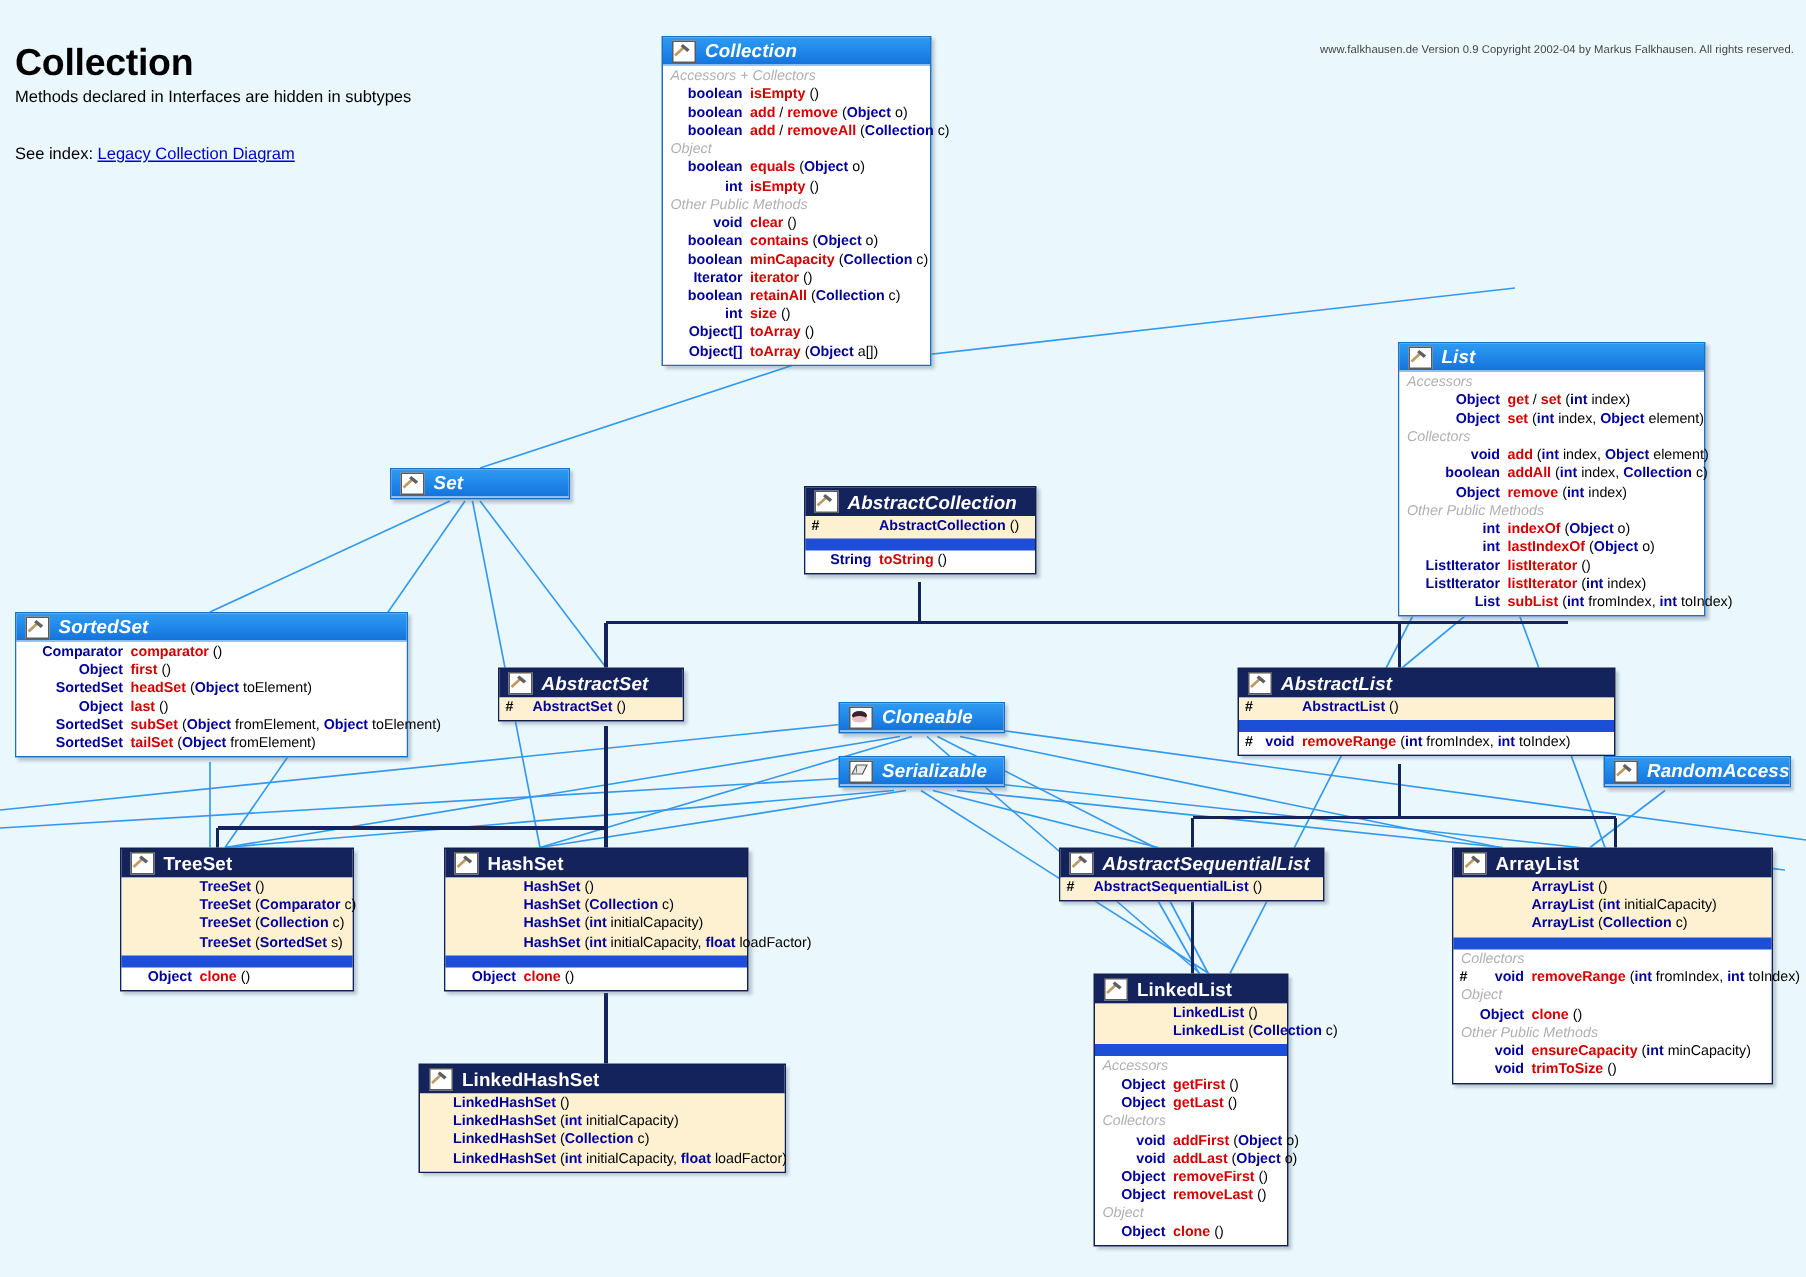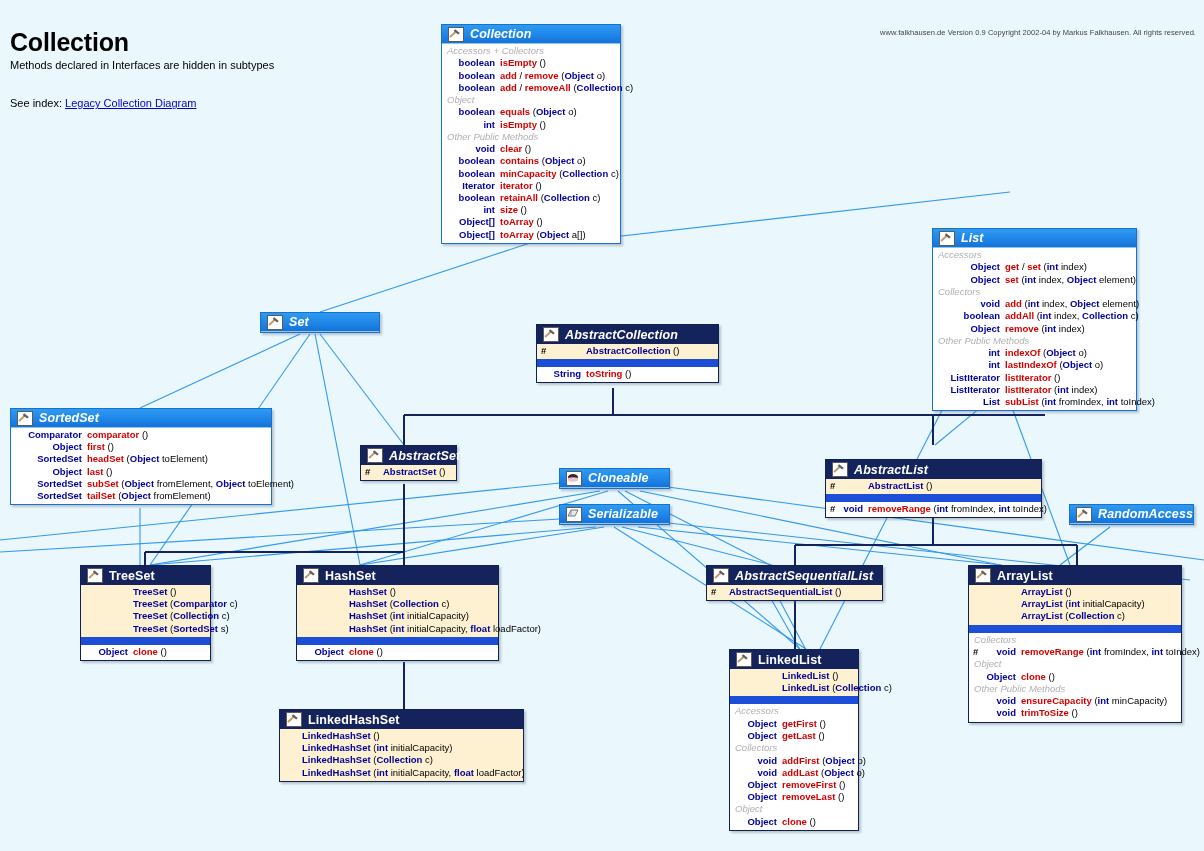--- a/index.html
+++ b/index.html
@@ -341,21 +341,21 @@
           </div>
           <div class="mrow">
             <span class="mod"></span>
             <span class="rt" style="width: 59px;"><span class="t-type">SortedSet</span></span>
             <span class="nm"><span class="t-meth">tailSet </span> <span class="t-pl">(</span><span class="t-type">Object</span> <span class="t-arg">fromElement</span><span class="t-pl">)</span></span>
           </div>
         </div>
       </div>
     </div>
 
-  <div class="box cls" style="left:536px;top:324px;width:183px;">
+  <div class="box cls" style="left:536px;top:324px;width:155px;">
       <div class="title">
         <span class="ico"><svg width="12" height="11" viewBox="0 0 12 11">
             <path d="M1,9 L7,3.5" stroke="#c09a63" stroke-width="1.8"></path>
             <path d="M6.2,1.3 L10.8,5 L9.2,6.6 L4.7,2.9 Z" fill="#606060"></path>
           </svg></span>
         <span>AbstractCollection</span>
       </div>
       <div class="body">
         <div class="sec ctor">
           <div class="mrow">
@@ -368,40 +368,40 @@
         <div class="sec plain">
           <div class="mrow">
             <span class="mod"></span>
             <span class="rt" style="width: 32px;"><span class="t-type">String</span></span>
             <span class="nm"><span class="t-meth">toString </span> <span class="t-pl">(</span><span class="t-pl">)</span></span>
           </div>
         </div>
       </div>
     </div>
 
-  <div class="box cls" style="left:360px;top:445px;width:97px;">
+  <div class="box cls" style="left:332px;top:445px;width:124px;">
       <div class="title">
         <span class="ico"><svg width="12" height="11" viewBox="0 0 12 11">
             <path d="M1,9 L7,3.5" stroke="#c09a63" stroke-width="1.8"></path>
             <path d="M6.2,1.3 L10.8,5 L9.2,6.6 L4.7,2.9 Z" fill="#606060"></path>
           </svg></span>
         <span>AbstractSet</span>
       </div>
       <div class="body">
         <div class="sec ctor">
           <div class="mrow">
             <span class="mod">#</span>
             <span class="rt" style="width: 5px;"></span>
             <span class="nm"><span class="t-ctor">AbstractSet </span> <span class="t-pl">(</span><span class="t-pl">)</span></span>
           </div>
         </div>
       </div>
     </div>
 
-  <div class="box cls" style="left:825px;top:459px;width:217px;">
+  <div class="box cls" style="left:825px;top:445px;width:252px;">
       <div class="title">
         <span class="ico"><svg width="12" height="11" viewBox="0 0 12 11">
             <path d="M1,9 L7,3.5" stroke="#c09a63" stroke-width="1.8"></path>
             <path d="M6.2,1.3 L10.8,5 L9.2,6.6 L4.7,2.9 Z" fill="#606060"></path>
           </svg></span>
         <span>AbstractList</span>
       </div>
       <div class="body">
         <div class="sec ctor">
           <div class="mrow">
@@ -444,21 +444,21 @@
   <div class="box iface" style="left:1069px;top:504px;width:125px;">
       <div class="title">
         <span class="ico"><svg width="12" height="11" viewBox="0 0 12 11">
             <path d="M1,9 L7,3.5" stroke="#c09a63" stroke-width="1.8"></path>
             <path d="M6.2,1.3 L10.8,5 L9.2,6.6 L4.7,2.9 Z" fill="#606060"></path>
           </svg></span>
         <span>RandomAccess</span>
       </div>
     </div>
 
-  <div class="box cls concrete" style="left:80px;top:565px;width:131px;">
+  <div class="box cls concrete" style="left:80px;top:565px;width:156px;">
       <div class="title">
         <span class="ico"><svg width="12" height="11" viewBox="0 0 12 11">
             <path d="M1,9 L7,3.5" stroke="#c09a63" stroke-width="1.8"></path>
             <path d="M6.2,1.3 L10.8,5 L9.2,6.6 L4.7,2.9 Z" fill="#606060"></path>
           </svg></span>
         <span>TreeSet</span>
       </div>
       <div class="body">
         <div class="sec ctor">
           <div class="mrow">

